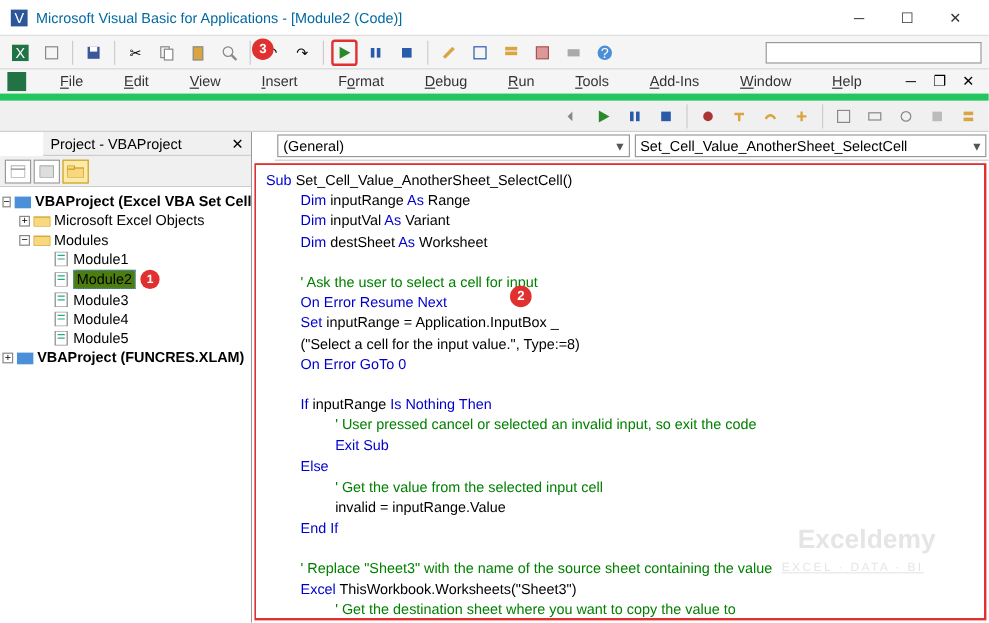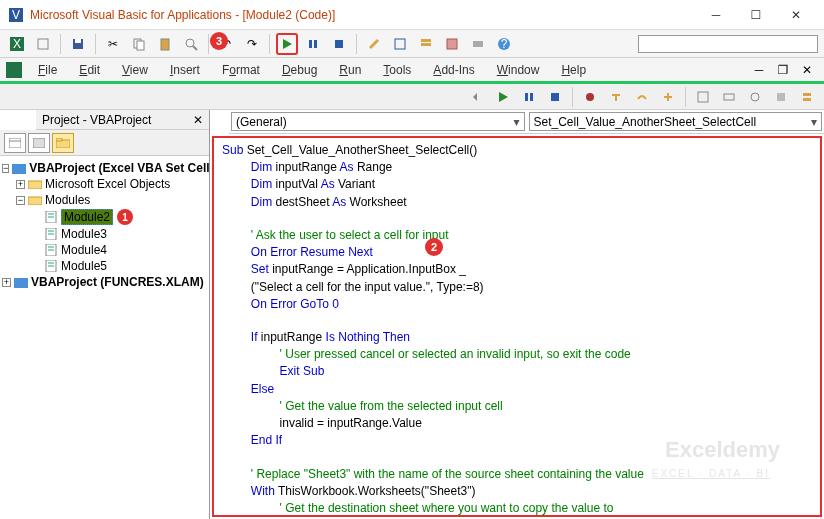--- a/index.html
+++ b/index.html
@@ -1,29 +1,29 @@
 <!DOCTYPE html>
 <html><head>
 <meta charset="utf-8">
 <style>
 * { margin: 0; padding: 0; box-sizing: border-box; font-family: "Segoe UI", Tahoma, sans-serif; font-size: 12px; }
 body { background: #fff; width: 824px; height: 519px; overflow: hidden; position: relative; }
 
 .titlebar { height: 30px; background: #fff; border-bottom: 1px solid #ddd; display: flex; align-items: center; padding: 0 8px; }
 .titlebar-icon { width: 16px; height: 16px; margin-right: 6px; }
-.titlebar-text { flex: 1; color: #c2410c; }
+.titlebar-text { flex: 1; color: #0369a1; }
 .win-controls { display: flex; }
 .win-btn { width: 40px; height: 28px; display: flex; align-items: center; justify-content: center; color: #333; }
 
 .toolbar { height: 28px; background: #f5f5f5; border-bottom: 1px solid #d0d0d0; display: flex; align-items: center; padding: 0 6px; gap: 4px; }
 .tbtn { width: 22px; height: 22px; display: flex; align-items: center; justify-content: center; border: 1px solid transparent; }
 .tbtn.run { border: 2px solid #e03030; border-radius: 3px; position: relative; }
 .sep { width: 1px; height: 20px; background: #ccc; margin: 0 2px; }
 
-.menubar { height: 26px; background: #f5f5f5; border-bottom: 3px solid #22c55e; display: flex; align-items: center; padding: 0 6px; gap: 6px; }
+.menubar { height: 26px; background: #f5f5f5; border-bottom: 6px solid #22c55e; display: flex; align-items: center; padding: 0 6px; gap: 18px; }
 .menubar .micon { width: 16px; height: 16px; margin-right: 2px; }
 .menuitem { padding: 3px 8px; color: #333; }
 .menuitem u { text-decoration: underline; }
 .right-icons { margin-left: auto; display: flex; gap: 2px; }
 
 .sub-toolbar { height: 26px; background: #f0f0f0; border-bottom: 1px solid #d0d0d0; display: flex; align-items: center; padding: 0 6px; gap: 4px; justify-content: flex-end; }
 
 .main { display: flex; height: calc(519px - 30px - 28px - 26px - 26px); }
 
 .project-panel { width: 210px; border-right: 1px solid #999; display: flex; flex-direction: column; }
@@ -302,20 +302,28 @@
             </svg></span>
           <span>Microsoft Excel Objects</span>
         </div>
       <div class="tree-row indent1">
           <span class="box">−</span>
           <span class="ticon"><svg width="14" height="10">
               <rect x="0" y="2" width="14" height="8" fill="#f9d77e" stroke="#c9a020"></rect>
             </svg></span>
           <span>Modules</span>
         </div>
+      <div class="tree-row indent3">
+          <span class="ticon"><svg width="14" height="12">
+              <rect x="2" y="0" width="10" height="12" fill="#fff" stroke="#888"></rect>
+              <line x1="4" y1="3" x2="10" y2="3" stroke="#2a8"></line>
+              <line x1="4" y1="6" x2="10" y2="6" stroke="#2a8"></line>
+            </svg></span>
+          <span class="label">Module1</span>
+        </div>
       <div class="tree-row indent3 sel">
           <span class="ticon"><svg width="14" height="12">
               <rect x="2" y="0" width="10" height="12" fill="#fff" stroke="#888"></rect>
               <line x1="4" y1="3" x2="10" y2="3" stroke="#2a8"></line>
               <line x1="4" y1="6" x2="10" y2="6" stroke="#2a8"></line>
             </svg></span>
           <span class="label">Module2</span>
           <span class="callout">1</span>
         </div>
       <div class="tree-row indent3">
@@ -377,21 +385,21 @@
 
     <span class="kw">If</span><span> inputRange </span><span class="kw">Is Nothing Then</span>
         <span class="cm">' User pressed cancel or selected an invalid input, so exit the code</span>
         <span class="kw">Exit Sub</span>
     <span class="kw">Else</span>
         <span class="cm">' Get the value from the selected input cell</span>
         <span>invalid = inputRange.Value</span>
     <span class="kw">End If</span>
 
     <span class="cm">' Replace "Sheet3" with the name of the source sheet containing the value</span>
-    <span class="kw">With</span><span> ThisWorkbook.Worksheets("Sheet3")</span>
+    <span class="kw">Excel</span><span> ThisWorkbook.Worksheets("Sheet3")</span>
         <span class="cm">' Get the destination sheet where you want to copy the value to</span>
         
         
     
 
 <div class="watermark">Exceldemy</div>
 <div class="watermark-sub">EXCEL · DATA · BI</div>
 </div>
   </div>
 </div>

